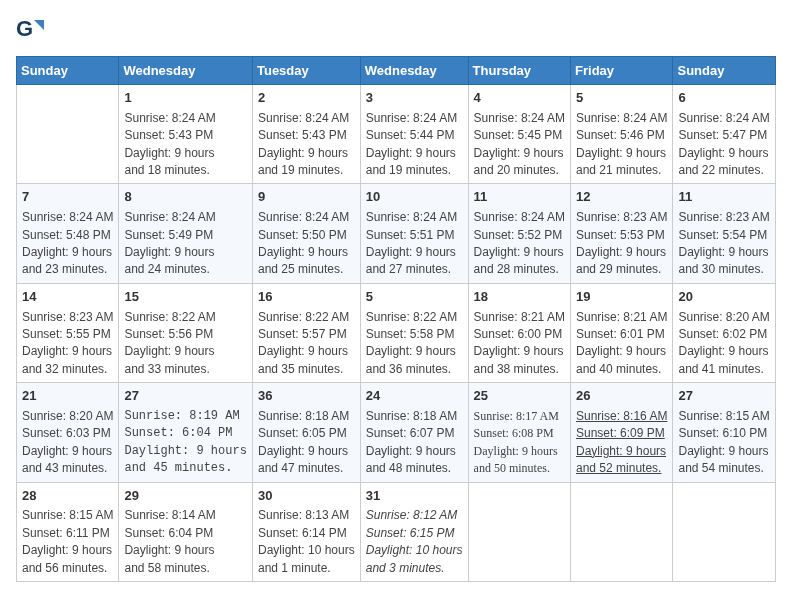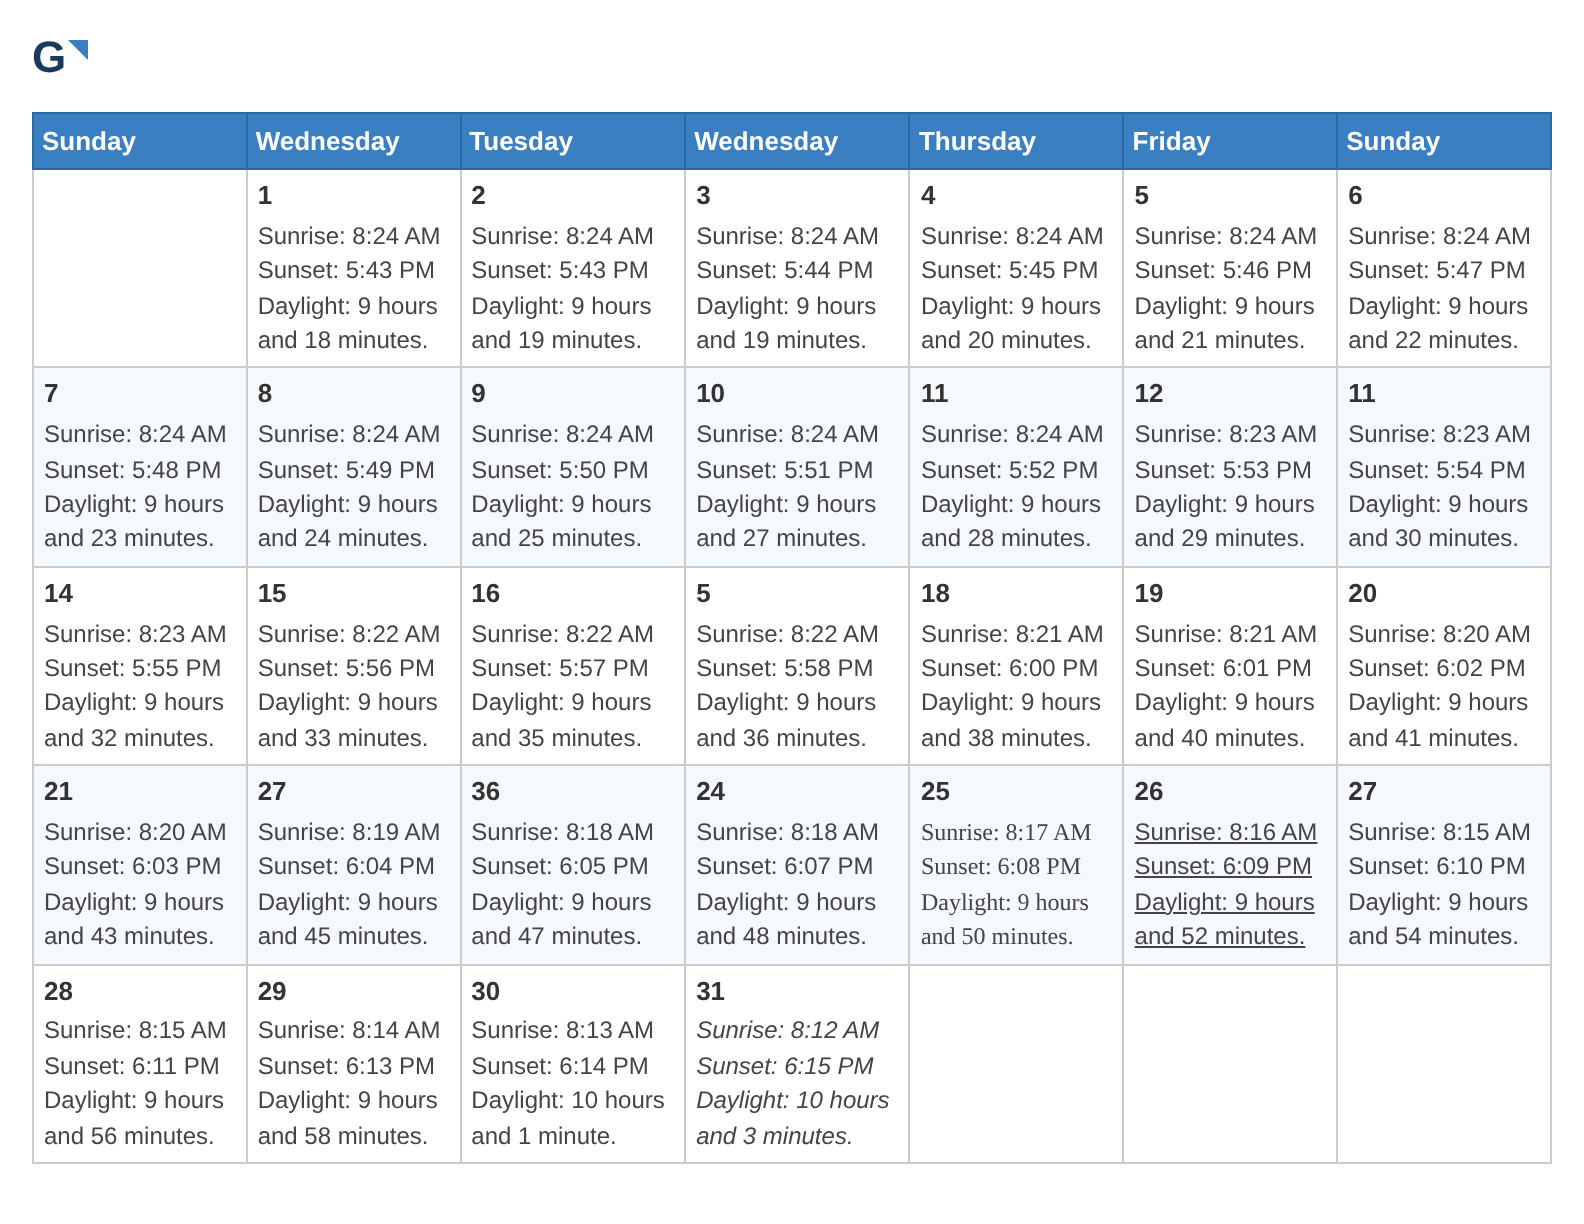--- a/index.html
+++ b/index.html
@@ -266,21 +266,21 @@
       <tr>
         <td>
           <span class="day-num">21</span>
           <div class="cell-content" style="white-space: pre-line;">Sunrise: 8:20 AM
 Sunset: 6:03 PM
 Daylight: 9 hours
 and 43 minutes.</div>
         </td>
         <td>
           <span class="day-num">27</span>
-          <div class="cell-content" style="white-space: pre-line;">Sunrise: 8:19 AM
+          <div class="cell-content" style="white-space: pre-line; font-family: Liberation Mono, monospace;">Sunrise: 8:19 AM
 Sunset: 6:04 PM
 Daylight: 9 hours
 and 45 minutes.</div>
         </td>
         <td>
           <span class="day-num">36</span>
           <div class="cell-content" style="white-space: pre-line;">Sunrise: 8:18 AM
 Sunset: 6:05 PM
 Daylight: 9 hours
 and 47 minutes.</div>
@@ -318,21 +318,21 @@
         <td>
           <span class="day-num">28</span>
           <div class="cell-content" style="white-space: pre-line;">Sunrise: 8:15 AM
 Sunset: 6:11 PM
 Daylight: 9 hours
 and 56 minutes.</div>
         </td>
         <td>
           <span class="day-num">29</span>
           <div class="cell-content" style="white-space: pre-line;">Sunrise: 8:14 AM
-Sunset: 6:13 PM
+Sunset: 6:04 PM
 Daylight: 9 hours
 and 58 minutes.</div>
         </td>
         <td>
           <span class="day-num">30</span>
           <div class="cell-content" style="white-space: pre-line;">Sunrise: 8:13 AM
 Sunset: 6:14 PM
 Daylight: 10 hours
 and 1 minute.</div>
         </td>

